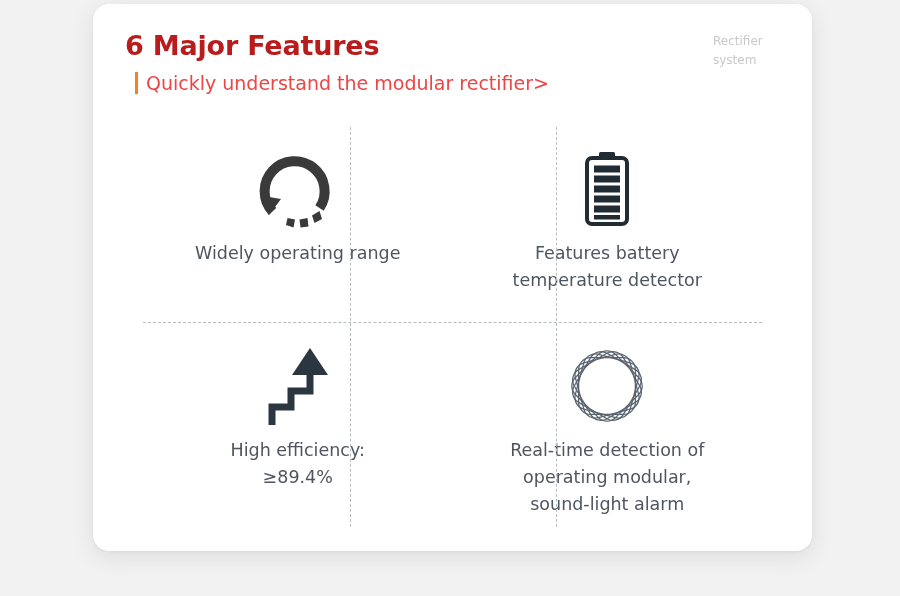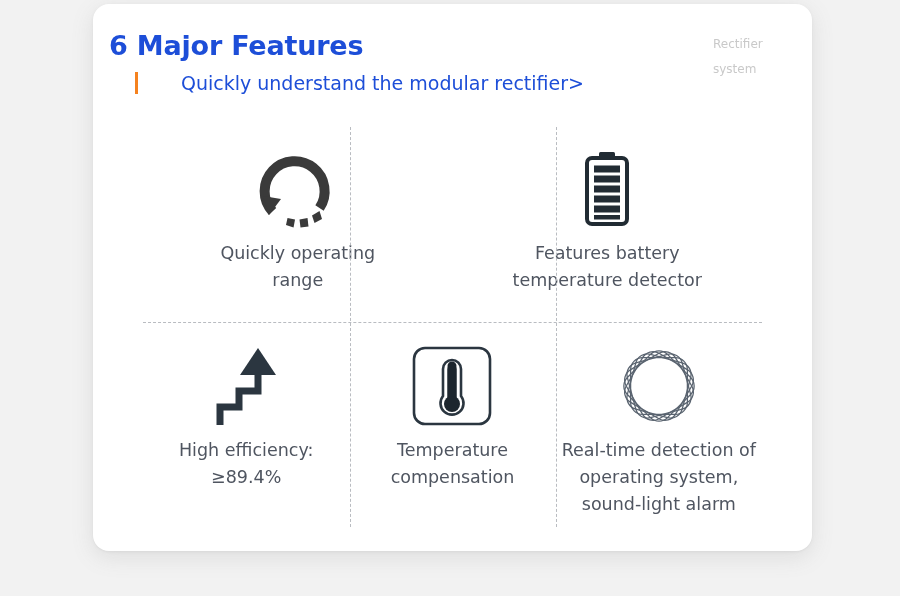--- a/index.html
+++ b/index.html
@@ -29,57 +29,56 @@
   }
 
   
   #card-header {
     position: absolute;
     left: 0; top: 0; right: 0;
     height: 120px;
   }
   #page-title {
     position: absolute;
-    left: 16px;
+    left: 32px;
     top: 26px;
     font-size: 27px;
     font-weight: bold;
-    color: #1d4ed8;
+    color: #b91c1c;
     letter-spacing: -0.2px;
     white-space: nowrap;
   }
   #subtitle-row {
     position: absolute;
     left: 42px;
     top: 68px;
     display: flex;
     align-items: center;
   }
   #subtitle-accent-bar {
     width: 3px;
     height: 22px;
     background: #f5821f;
     margin-right: 8px;
     flex: none;
   }
   #subtitle-text {
     font-size: 19px;
-    color: #1d4ed8;
+    color: #ef4444;
     white-space: nowrap;
     font-weight: 400;
-    margin-left: 35px;
   }
   #watermark {
     position: absolute;
     right: 29px;
     top: 28px;
     width: 70px;
     text-align: left;
     font-size: 12px;
-    line-height: 25px;
+    line-height: 19px;
     color: #c9c9c9;
   }
 
   
   #feature-grid {
     position: absolute;
     left: 50px;
     top: 120px;
     width: 619px;
     height: 405px;
@@ -164,21 +163,21 @@
             <path d="M 15.5 62.5
                      A 30 30 0 1 1 62.5 59" fill="none" stroke="#3a3a3a" stroke-width="10" stroke-linecap="butt"></path>
 
             <polygon points="6,47 24,50 12,66" fill="#3a3a3a"></polygon>
 
             <polygon points="55.0,66.5 62.5,62.0 65.0,70.0 57.5,74.0" fill="#3a3a3a"></polygon>
             <polygon points="42.5,70.5 50.5,69.0 51.5,77.5 43.5,78.5" fill="#3a3a3a"></polygon>
             <polygon points="30.5,69.0 38.0,70.5 36.5,78.5 29.0,76.0" fill="#3a3a3a"></polygon>
           </svg>
         </div>
-        <div class="cell-label">Quickly operating range</div>
+        <div class="cell-label">Widely operating range</div>
       </div>
 
 
       <div class="feature-cell">
         <div class="cell-icon">
           <svg width="60" height="80" viewBox="0 0 60 80">
 
             <rect x="22" y="3" width="16" height="6" rx="1.5" fill="#212b33"></rect>
 
             <rect x="10" y="9" width="40" height="66" rx="5" ry="5" fill="none" stroke="#212b33" stroke-width="4"></rect>
@@ -202,51 +201,32 @@
           <svg width="74" height="82" viewBox="0 0 74 82">
 
             <path d="M 11 80 L 11 62 L 30 62 L 30 46 L 49 46 L 49 26" fill="none" stroke="#2b3640" stroke-width="7" stroke-linecap="butt" stroke-linejoin="miter"></path>
 
             <polygon points="49,3 67,30 31,30" fill="#2b3640"></polygon>
           </svg>
         </div>
         <div class="cell-label">High efficiency: ≥89.4%</div>
       </div>
 
-      <div class="feature-cell">
-        <div class="cell-icon">
-          <svg width="84" height="84" viewBox="0 0 84 84">
-            <rect x="4" y="4" width="76" height="76" rx="11" ry="11" fill="none" stroke="#2b3640" stroke-width="2.6"></rect>
-
-            <path d="M 42 16
-                     a 9 9 0 0 1 9 9
-                     l 0 27
-                     a 11.5 11.5 0 1 1 -18 0
-                     l 0 -27
-                     a 9 9 0 0 1 9 -9 z" fill="none" stroke="#2b3640" stroke-width="2.6"></path>
-
-            <path d="M 42 22 l 0 0" stroke="#1d262e" stroke-width="9" stroke-linecap="round"></path>
-            <line x1="42" y1="25" x2="42" y2="57" stroke="#1d262e" stroke-width="9.5" stroke-linecap="round"></line>
-            <circle cx="42" cy="60" r="8" fill="#1d262e"></circle>
-          </svg>
-        </div>
-        <div class="cell-label">Temperature compensation</div>
-      </div>
 
       <div class="feature-cell">
         <div class="cell-icon">
           <svg width="86" height="86" viewBox="0 0 100 100">
             <g fill="none" stroke="#5a6470" stroke-width="1.5">
               <rect x="17" y="17" width="66" height="66" rx="14" ry="14" transform="rotate(0 50 50)"></rect>
               <rect x="17" y="17" width="66" height="66" rx="14" ry="14" transform="rotate(15 50 50)"></rect>
               <rect x="17" y="17" width="66" height="66" rx="14" ry="14" transform="rotate(30 50 50)"></rect>
               <rect x="17" y="17" width="66" height="66" rx="14" ry="14" transform="rotate(45 50 50)"></rect>
               <rect x="17" y="17" width="66" height="66" rx="14" ry="14" transform="rotate(60 50 50)"></rect>
               <rect x="17" y="17" width="66" height="66" rx="14" ry="14" transform="rotate(75 50 50)"></rect>
             </g>
           </svg>
         </div>
-        <div class="cell-label">Real-time detection of operating system, sound-light alarm</div>
+        <div class="cell-label">Real-time detection of operating modular, sound-light alarm</div>
       </div>
     </div>
 
   </div>
 </div>
 
 </body></html>

